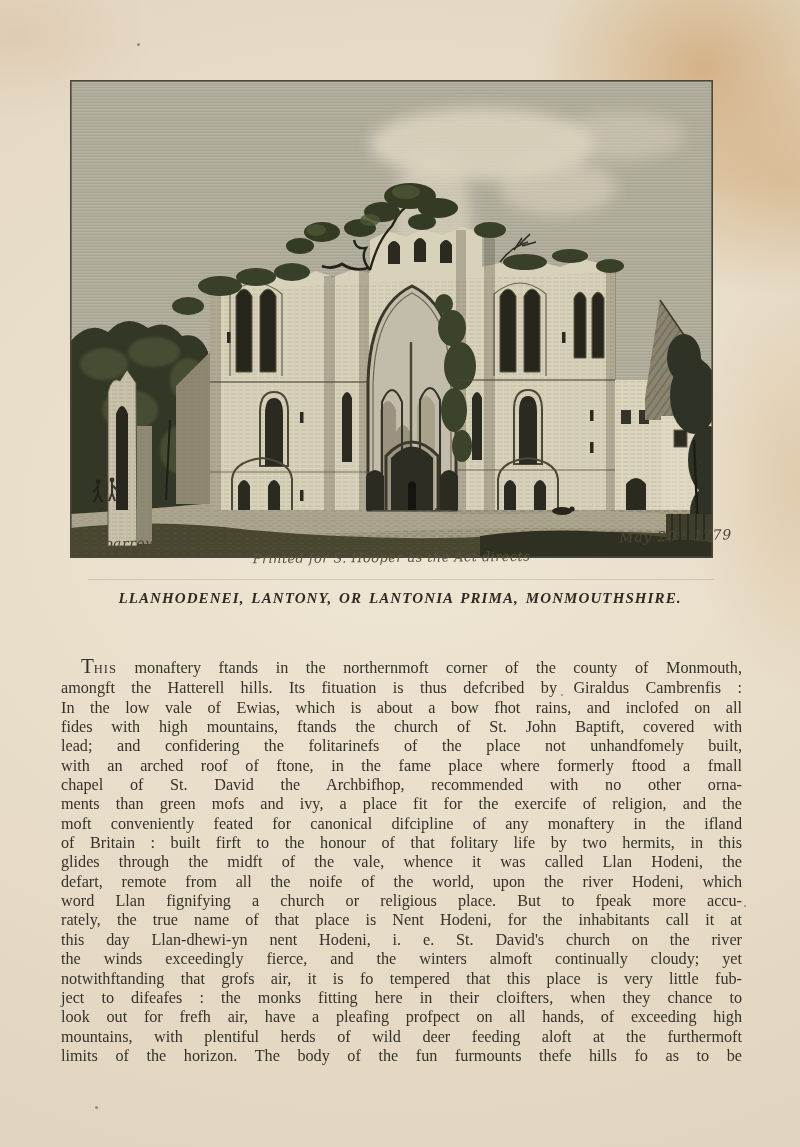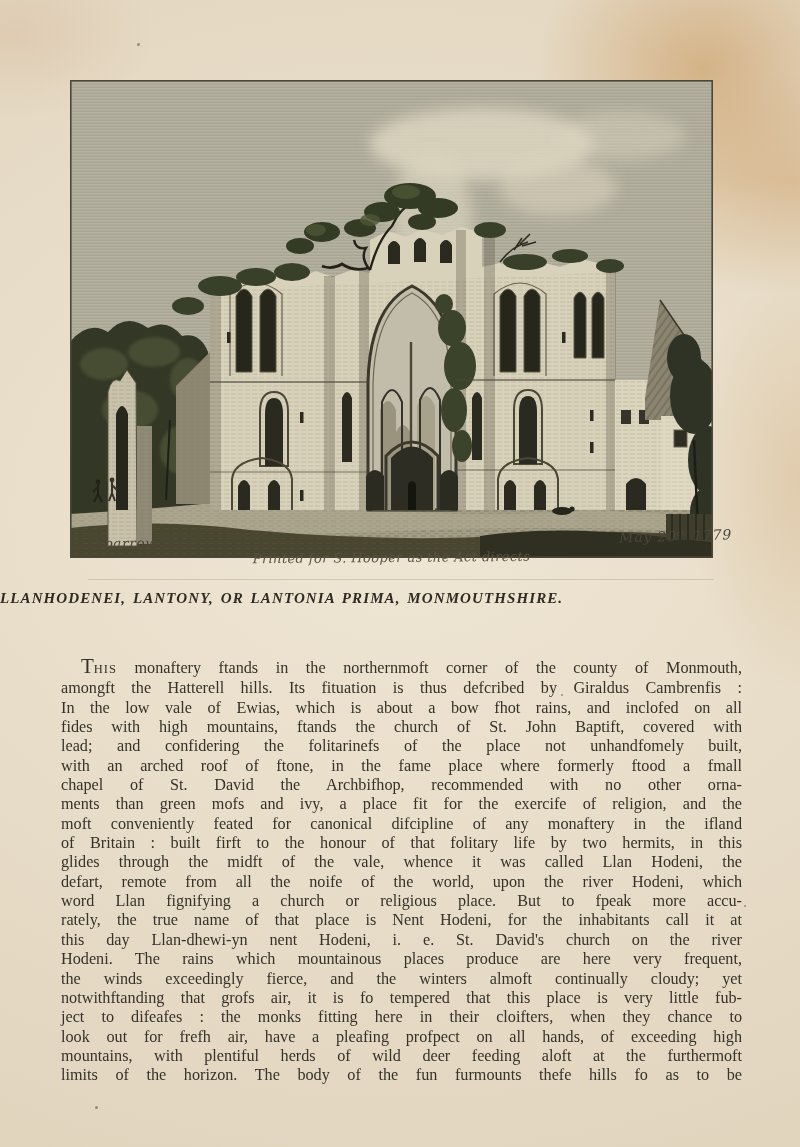--- a/index.html
+++ b/index.html
@@ -37,21 +37,21 @@
   .caption-imprint{
     position:absolute;left:70px;top:551px;width:643px;text-align:center;
     font:italic 13px/1 "DejaVu Serif", cursive;
     color:#5a5340;letter-spacing:.4px;transform:rotate(-.5deg);
   }
   .crease{
     position:absolute;left:88px;top:579px;width:626px;height:1px;
     background:rgba(110,100,80,.22);
   }
   .plate-title{
-    position:absolute;left:0;top:589px;width:800px;text-align:left;
+    position:absolute;left:0;top:589px;width:800px;text-align:center;
     font:bold italic 15px/1.2 "Liberation Serif", serif;
     letter-spacing:1.1px;word-spacing:2px;color:#2f2b23;
   }
   .body-text{
     position:absolute;left:61px;top:620px;width:681px;
     font-size:16.2px;line-height:19.35px;color:#36322a;margin-top:36px;
   }
   .body-line{
     text-align:justify;text-align-last:justify;white-space:normal;
   }
@@ -336,21 +336,20 @@
         <div class="body-line">with an arched roof of ftone, in the fame place where formerly ftood a fmall</div>
         <div class="body-line">chapel of St. David the Archbifhop, recommended with no other orna-</div>
         <div class="body-line">ments than green mofs and ivy, a place fit for the exercife of religion, and the</div>
         <div class="body-line">moft conveniently feated for canonical difcipline of any monaftery in the ifland</div>
         <div class="body-line">of Britain :  built firft to the honour of that folitary life by two hermits, in this</div>
         <div class="body-line">glides through the midft of the vale, whence it was called Llan Hodeni, the</div>
         <div class="body-line">defart, remote from all the noife of the world, upon the river Hodeni, which</div>
         <div class="body-line">word Llan fignifying a church or religious place.  But to fpeak more accu-</div>
         <div class="body-line">rately, the true name of that place is Nent Hodeni, for the inhabitants call it at</div>
         <div class="body-line">this day Llan-dhewi-yn nent Hodeni, i. e. St. David's church on the river</div>
-        <div class="body-line">Hodeni.  The rains which mountainous places produce are here very frequent,</div>
         <div class="body-line">the winds exceedingly fierce, and the winters almoft continually cloudy; yet</div>
         <div class="body-line">notwithftanding that grofs air, it is fo tempered that this place is very little fub-</div>
         <div class="body-line">ject to difeafes :  the monks fitting here in their cloifters, when they chance to</div>
         <div class="body-line">look out for frefh air, have a pleafing profpect on all hands, of exceeding high</div>
         <div class="body-line">mountains, with plentiful herds of wild deer feeding aloft at the furthermoft</div>
         <div class="body-line">limits of the horizon.  The body of the fun furmounts thefe hills fo as to be</div>
       </div>
   </div>
 
 </div>

